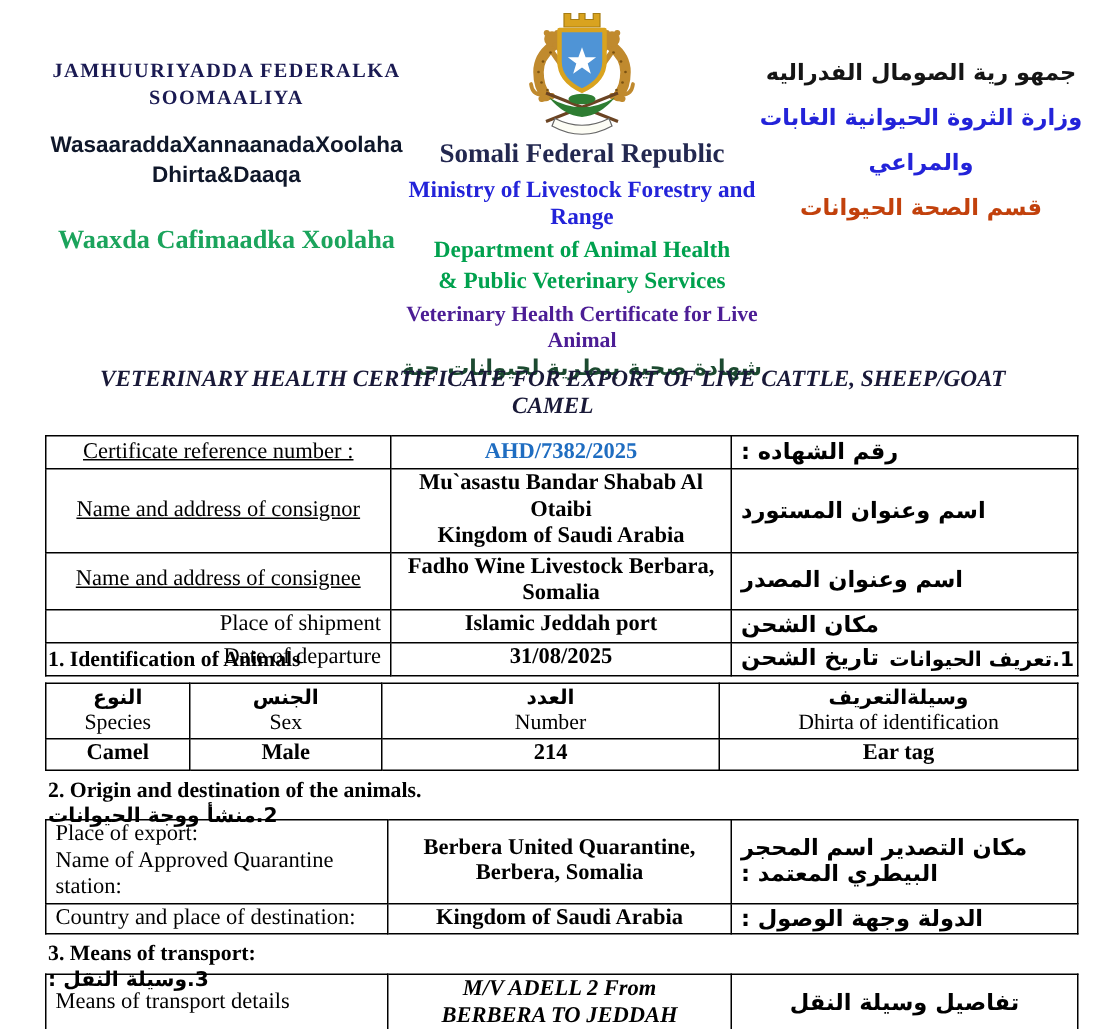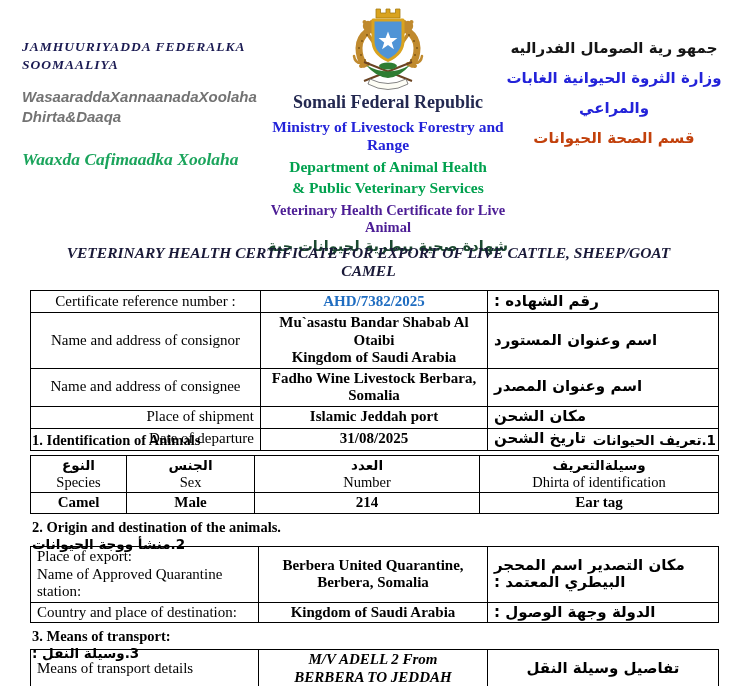--- a/index.html
+++ b/index.html
@@ -5,23 +5,23 @@
   html,body{margin:0;padding:0;background:#fff;}
   .page{
     position:relative;
     width:737px;height:686px;
     background:#ffffff;
     font-family:"Liberation Serif", serif;
     color:#000;
     overflow:hidden;
   }
   
-  .hdr-left{position:absolute;left:22px;top:38px;width:258px;text-align:left;font-style:italic;}
+  .hdr-left{position:absolute;left:22px;top:38px;width:258px;text-align:center;}
   .hl-country{font-weight:bold;font-size:13.5px;line-height:18px;letter-spacing:1px;color:#1a1a52;}
-  .hl-ministry{margin-top:13px;font-family:"Liberation Sans",sans-serif;font-weight:bold;font-size:15px;line-height:20px;color:#737373;}
+  .hl-ministry{margin-top:13px;font-family:"Liberation Sans",sans-serif;font-weight:bold;font-size:15px;line-height:20px;color:#0f172a;}
   .hl-dept{margin-top:22px;font-weight:bold;font-size:17.5px;color:#1ba45c;}
 
   .hdr-center{position:absolute;left:252px;top:5px;width:272px;text-align:center;}
   .emblem{display:block;margin:0 auto;}
   .hc-country{font-weight:bold;font-size:18px;color:#232850;margin-top:1px;}
   .hc-ministry{font-weight:bold;font-size:15.5px;color:#2323d9;margin-top:5px;}
   .hc-dept{font-weight:bold;font-size:15.5px;color:#00a14e;margin-top:4px;}
   .hc-dept2{font-weight:bold;font-size:15.5px;color:#00a14e;margin-top:3px;}
   .hc-cert{font-weight:bold;font-size:14.5px;color:#4c1d95;margin-top:5px;}
   .hc-cert-ar{font-weight:bold;font-size:14.5px;color:#1c4a30;margin-top:2px;direction:rtl;font-family:"DejaVu Sans",sans-serif;}
@@ -33,21 +33,21 @@
   .hr-ministry{color:#2323d9;}
   .hr-dept{color:#c2410c;}
 
   
   .doc-title{position:absolute;left:0;top:244px;width:100%;text-align:center;
              font-weight:bold;font-style:italic;font-size:15.5px;line-height:17.5px;color:#191938;}
 
   
   table.tbl{position:absolute;left:30px;width:688px;border-collapse:collapse;table-layout:fixed;}
   table.tbl td{border:1.6px solid #000;padding:1px 6px;font-size:15px;line-height:17.5px;vertical-align:middle;overflow:hidden;}
-  .c-lab{text-align:center;}
+  .c-lab{text-align:center;text-decoration:underline;}
   .c-lab-l{text-align:left;white-space:pre-line;}
   .c-lab-r{text-align:right;padding-right:12px;}
   .c-val{text-align:center;font-weight:bold;white-space:pre-line;}
   .c-val-blue{text-align:center;font-weight:bold;color:#1f6dc1;}
   .c-val-it{text-align:center;font-weight:bold;font-style:italic;white-space:pre-line;}
   .c-ar{direction:rtl;text-align:left;font-weight:bold;font-size:14.5px;font-family:"DejaVu Sans",sans-serif;padding-left:8px;}
   .c-ar-sm{font-size:11.5px;}
   .c-ar-c{direction:rtl;text-align:center;font-weight:bold;font-size:14px;font-family:"DejaVu Sans",sans-serif;}
 
   .t1{top:290px;}

